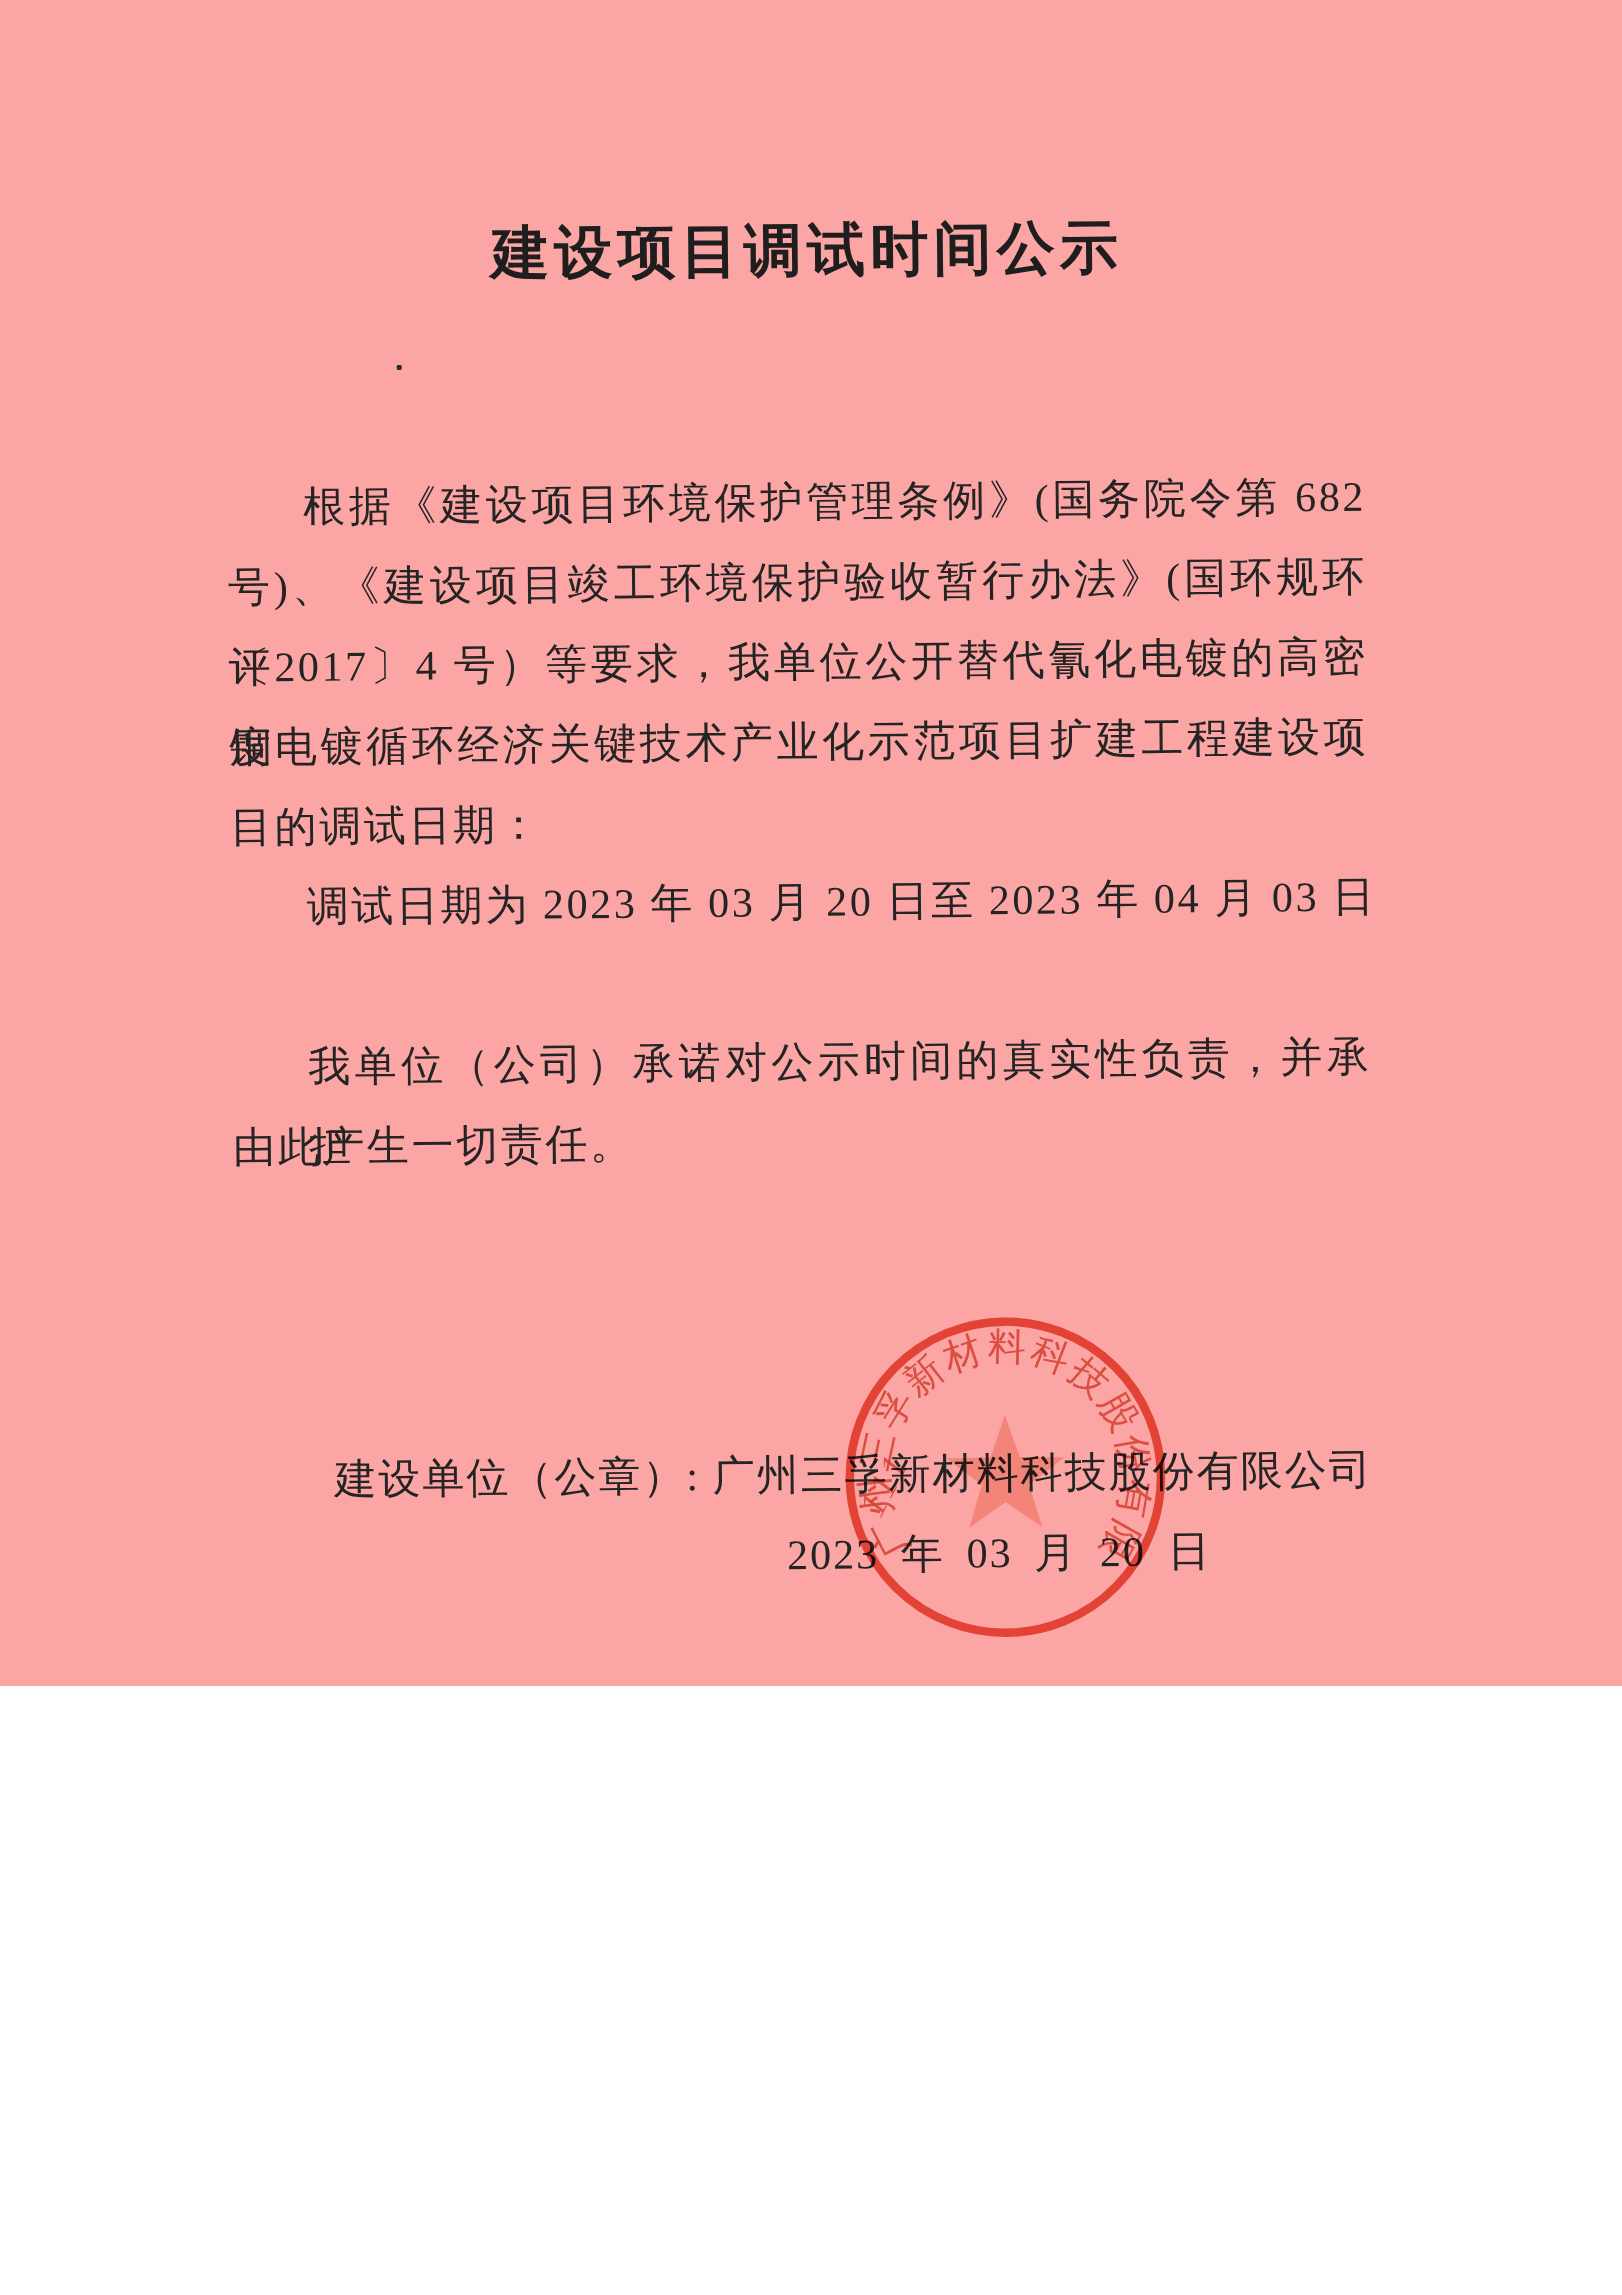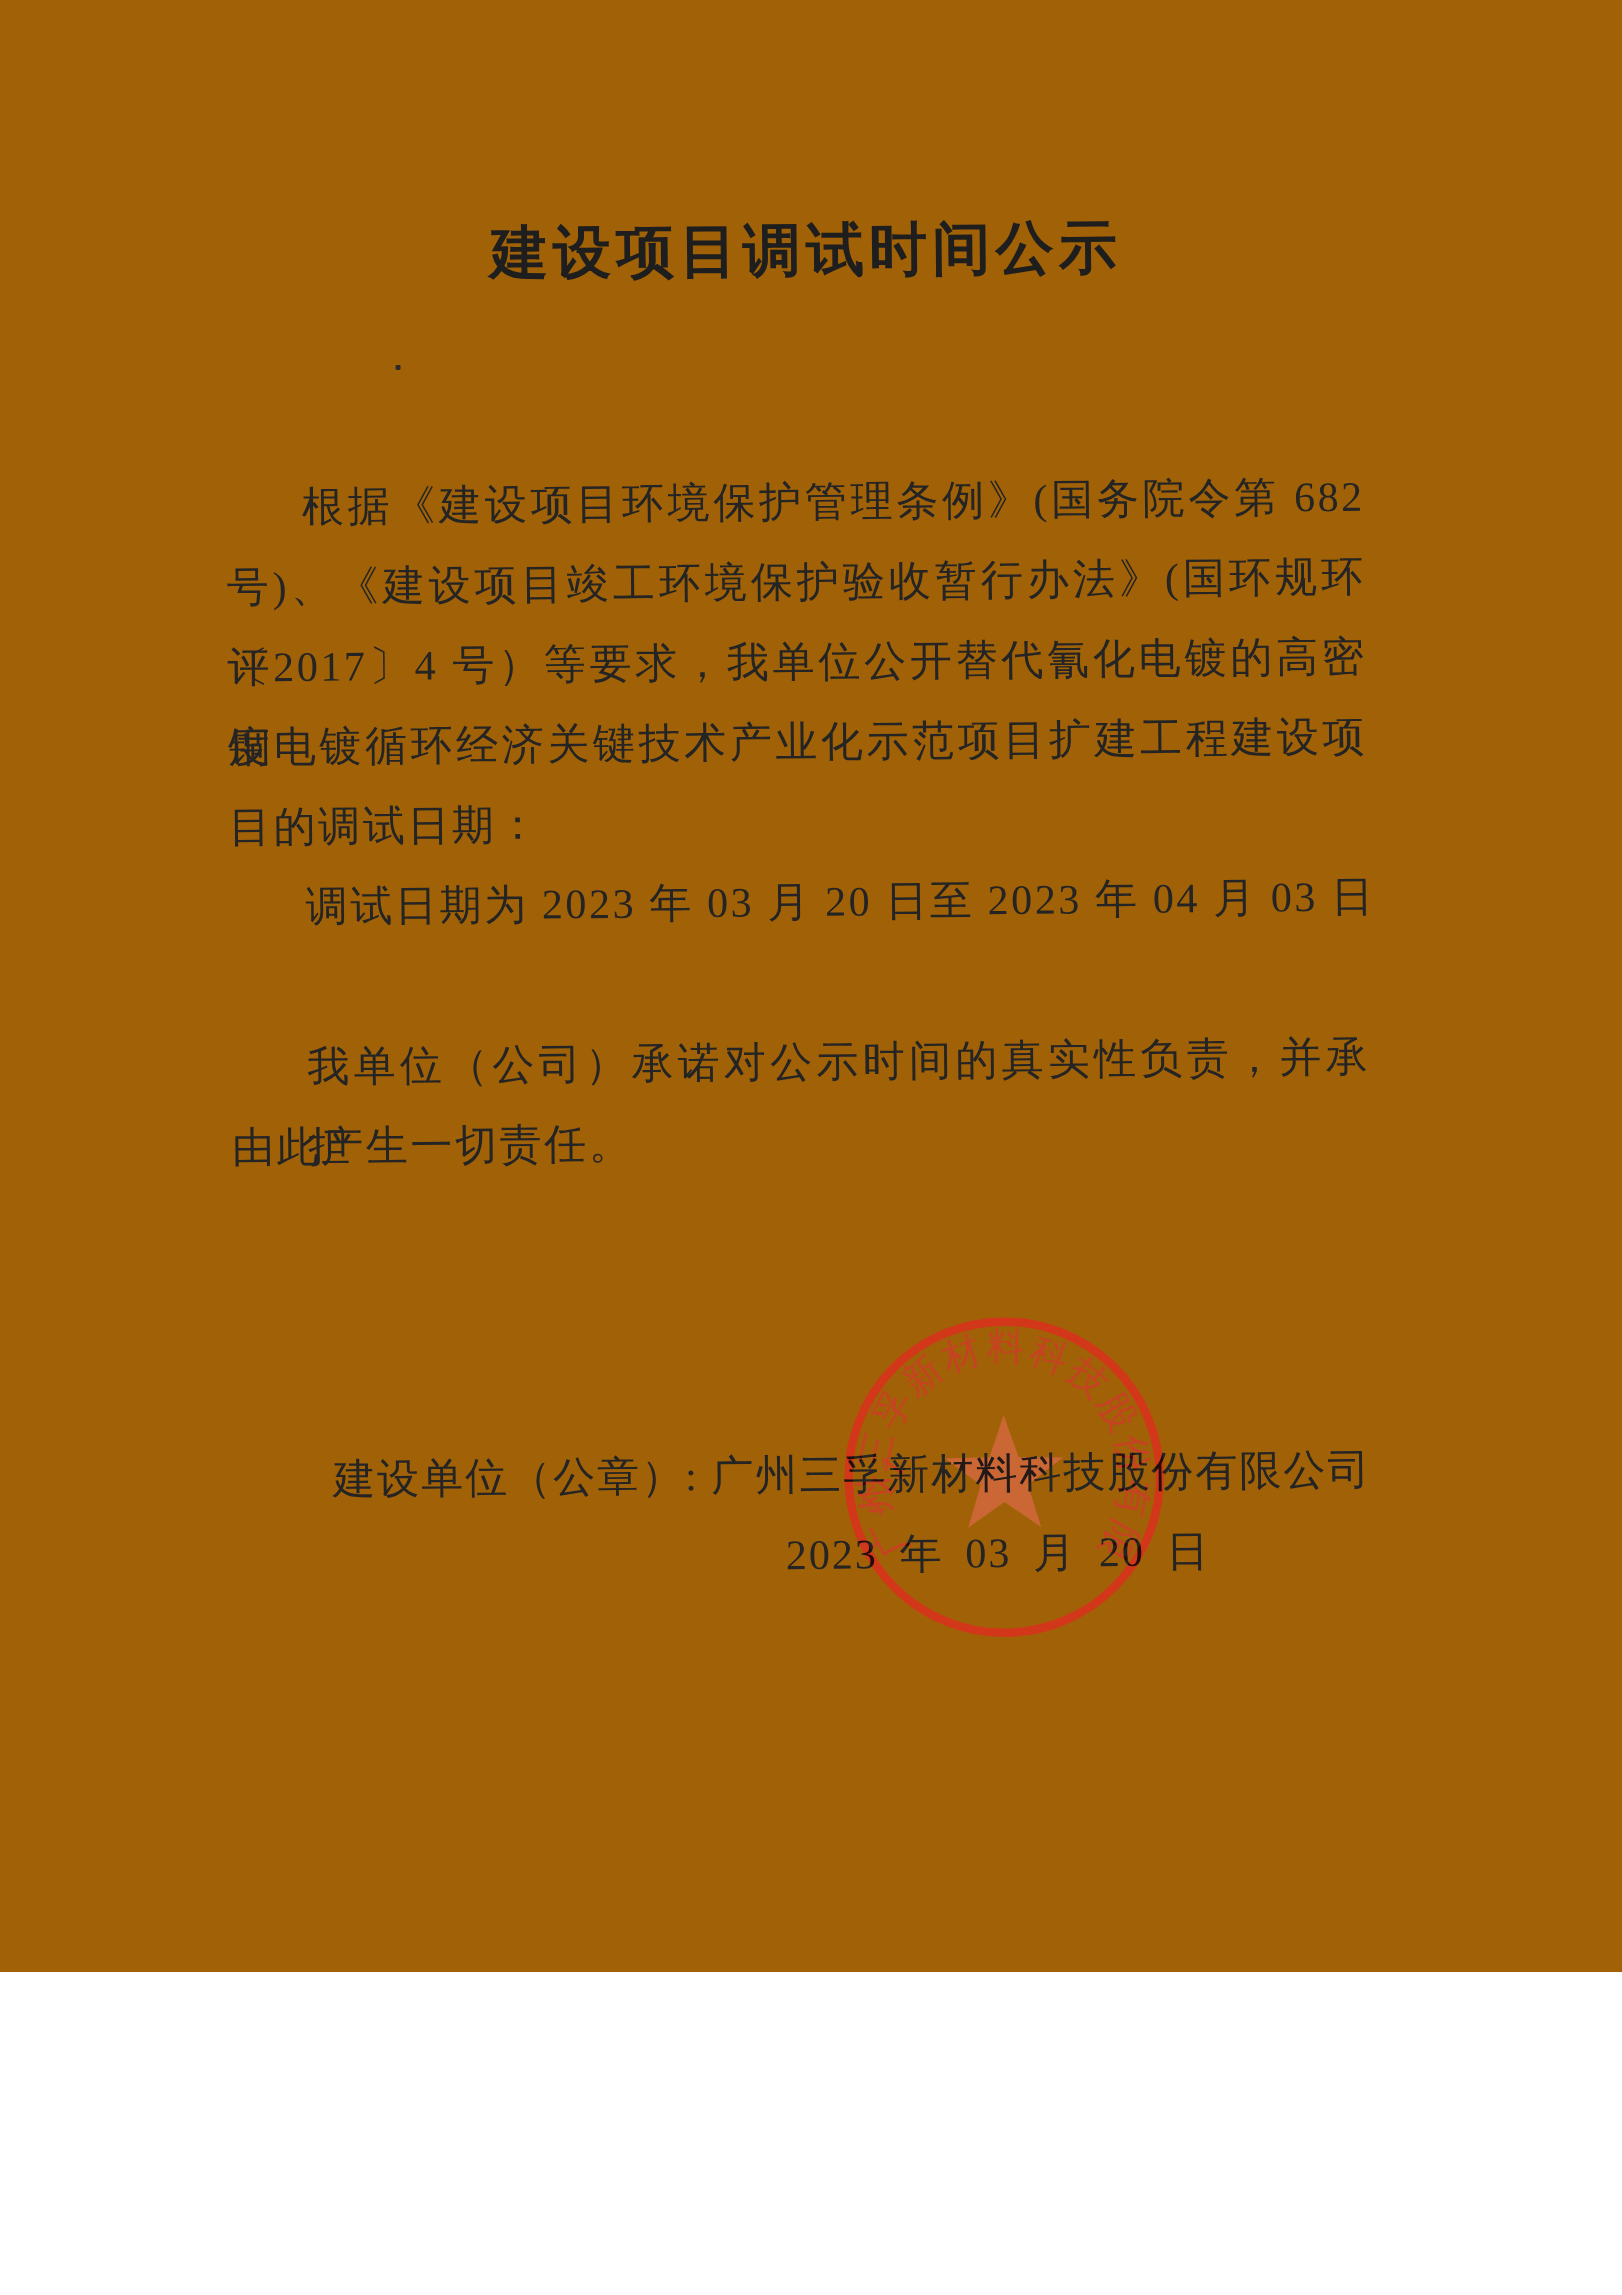--- a/index.html
+++ b/index.html
@@ -1,19 +1,19 @@
 <!DOCTYPE html>
 <html style="font-size:10.5px"><head>
 <meta charset="utf-8">
 <style>
   html,body{margin:0;padding:0;background:#ffffff;}
   .page{
     position:relative;
-    width:1623px;height:1972px;
-    background:#a16207;
+    width:1623px;height:1686px;
+    background:#fca5a5;
     overflow:hidden;
     font-family:"Liberation Serif", serif;
     color:#242424;
   }
   .tilt{
     position:absolute;inset:0;
     transform:rotate(-0.55deg);
     transform-origin:50% 42%;
   }
   .title{

